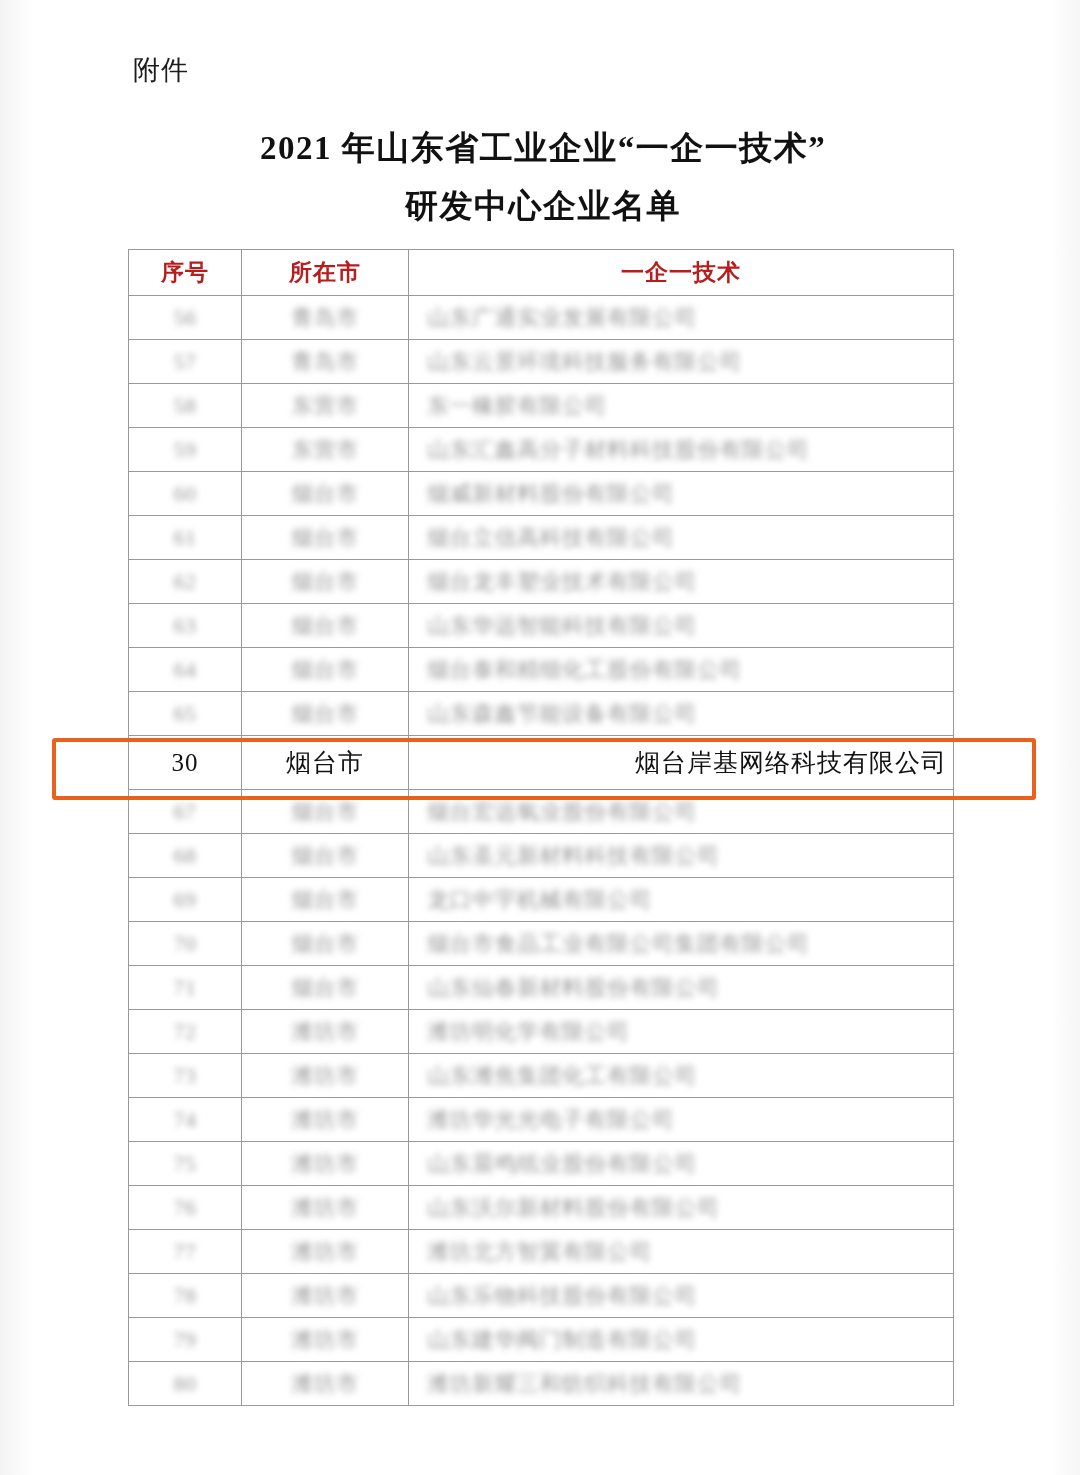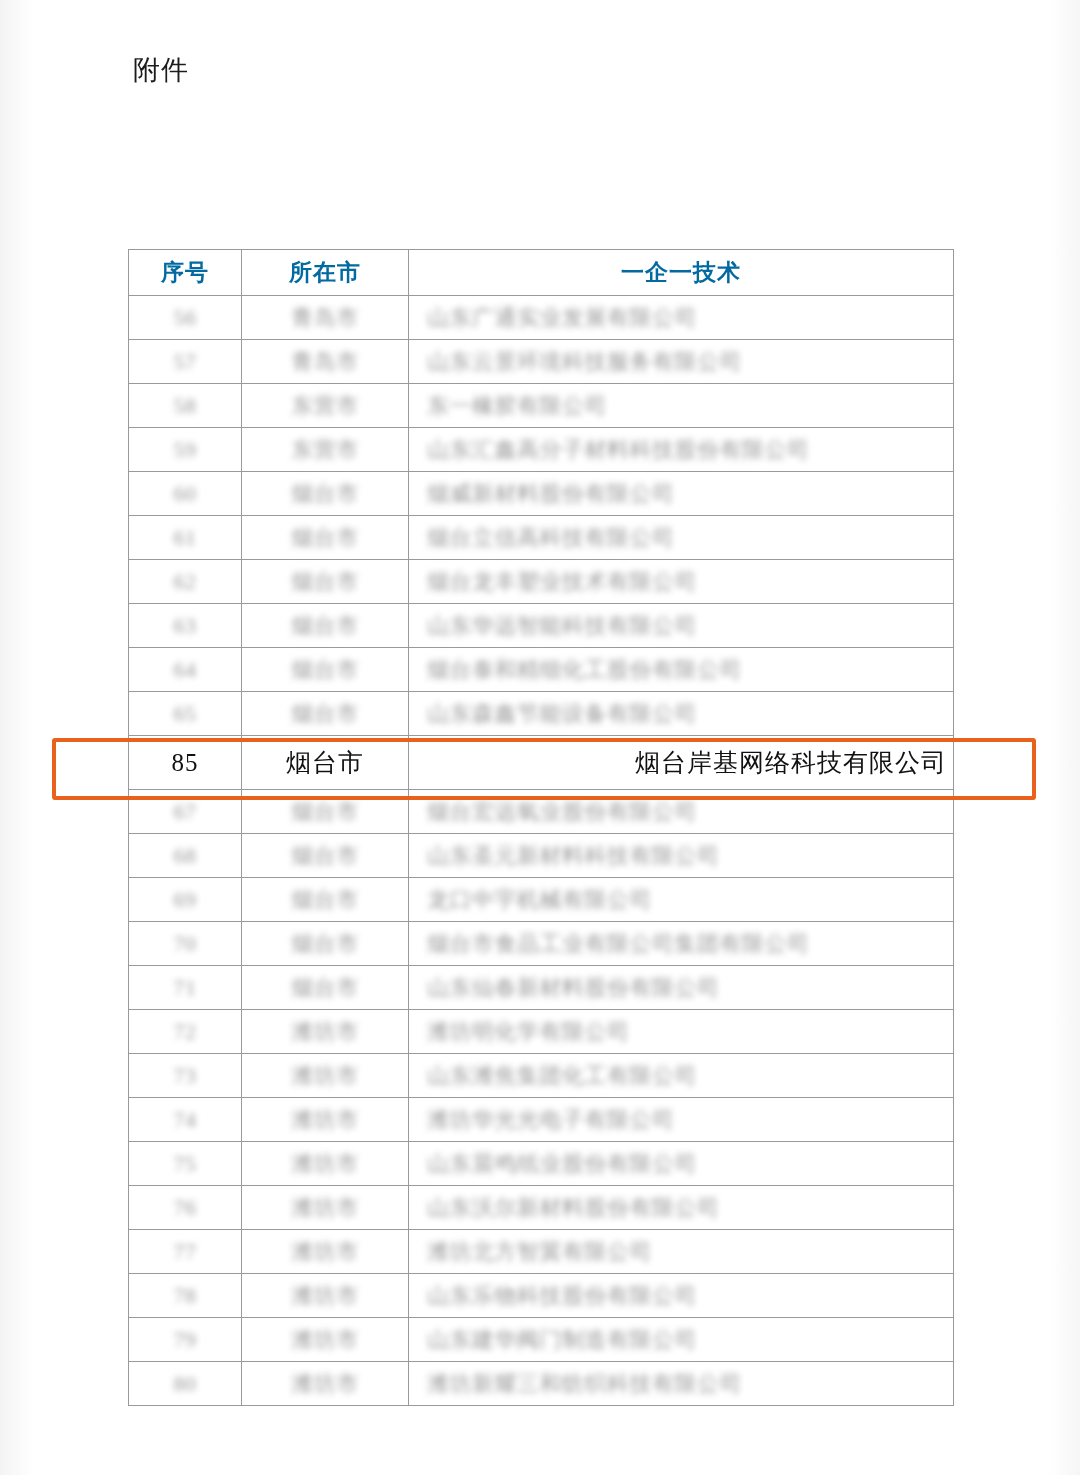--- a/index.html
+++ b/index.html
@@ -75,21 +75,21 @@
     font-size: 22px;
     text-align: center;
     vertical-align: middle;
     padding: 0 6px;
     box-sizing: border-box;
     color: #2b2b2b;
   }
 
   table.listing thead th {
     font-size: 23px;
-    color: #0369a1;
+    color: #b91c1c;
     height: 46px;
     letter-spacing: 1px;
   }
 
   
   tr.blurred td {
     color: #555;
     filter: blur(3.1px);
     opacity: 0.62;
     letter-spacing: 0.5px;
@@ -149,20 +149,22 @@
 <body>
 
 <div class="page">
 
   <div class="scan-edge-left"></div>
   <div class="scan-edge-right"></div>
 
   <div class="attachment-label">附件</div>
 
   <div class="doc-title">
+    <span class="line1">2021 年山东省工业企业“一企一技术”</span>
+    <span class="line2">研发中心企业名单</span>
   </div>
 
   <div class="table-wrap">
     <table class="listing">
       <colgroup>
         <col class="c-no">
         <col class="c-city">
         <col class="c-name">
       </colgroup>
       <thead>
@@ -218,21 +220,21 @@
           <td class="cell-city">烟台市</td>
           <td class="cell-name">烟台泰和精细化工股份有限公司</td>
         </tr>
         <tr class="blurred">
           <td class="cell-no">65</td>
           <td class="cell-city">烟台市</td>
           <td class="cell-name">山东森鑫节能设备有限公司</td>
         </tr>
 
         <tr class="highlight">
-          <td class="cell-no">85</td>
+          <td class="cell-no">30</td>
           <td class="cell-city">烟台市</td>
           <td class="cell-name">烟台岸基网络科技有限公司</td>
         </tr>
 
         <tr class="blurred">
           <td class="cell-no">67</td>
           <td class="cell-city">烟台市</td>
           <td class="cell-name">烟台宏远氧业股份有限公司</td>
         </tr>
         <tr class="blurred">

